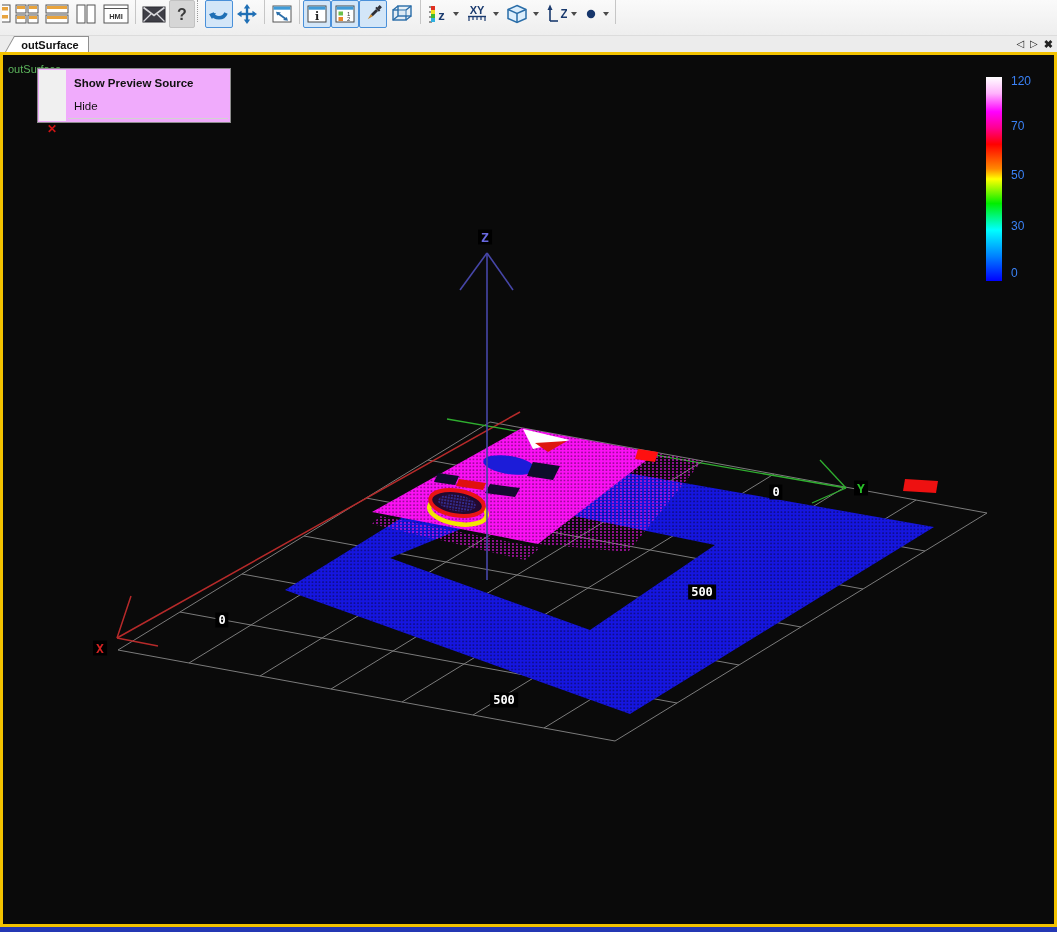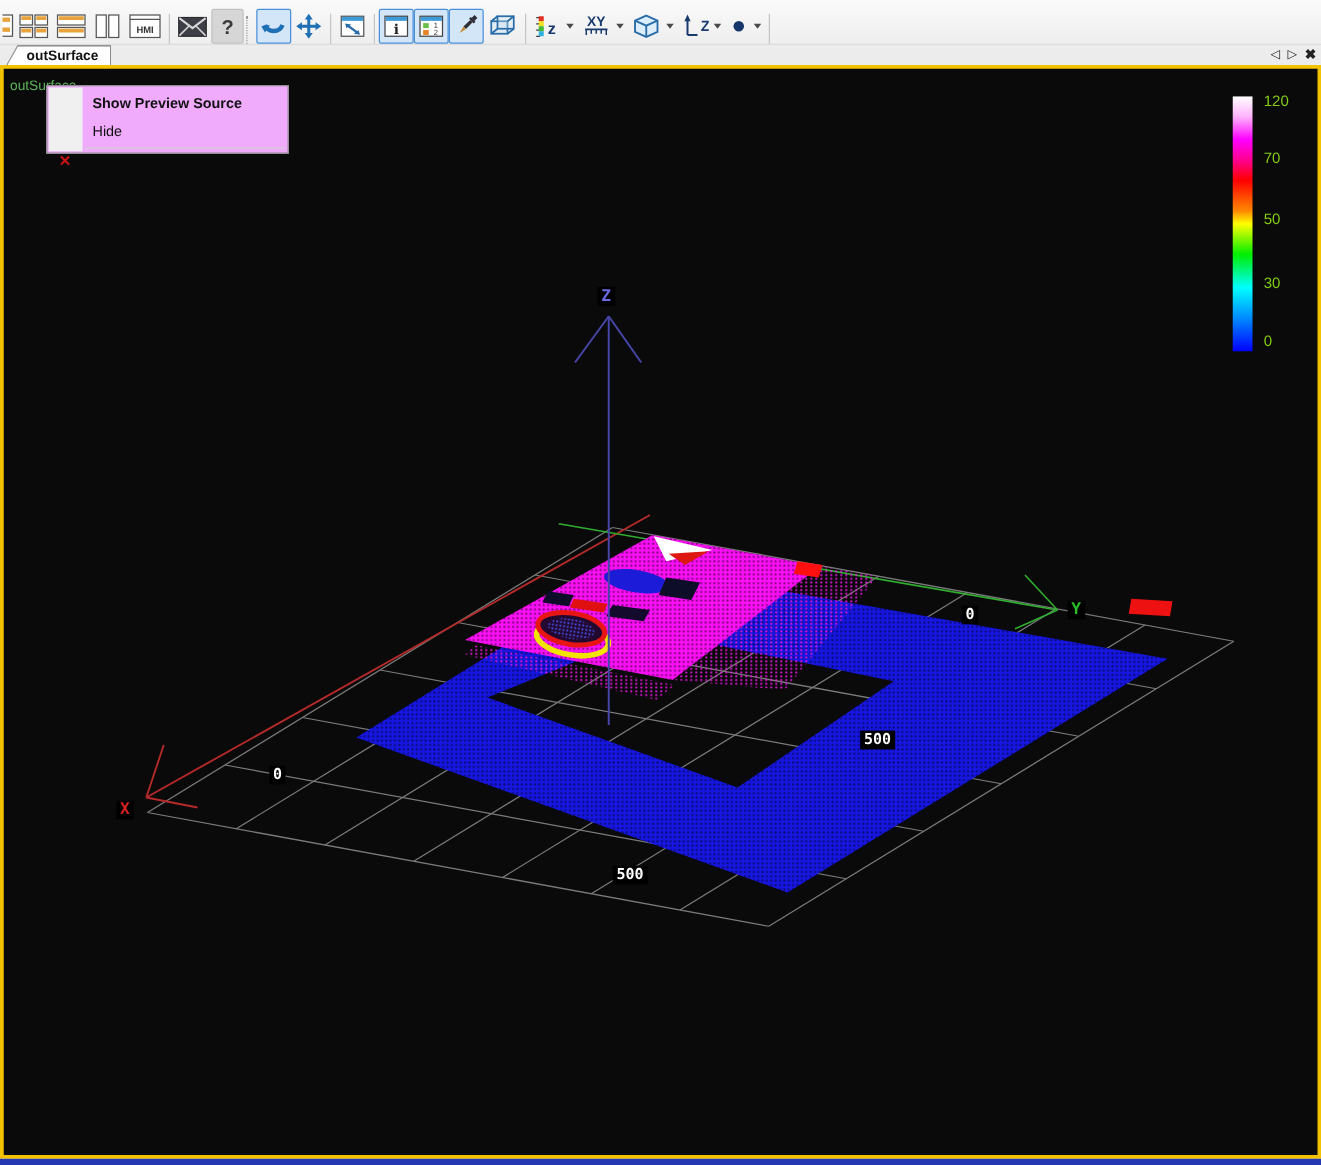--- a/index.html
+++ b/index.html
@@ -5,21 +5,21 @@
   html,body{margin:0;padding:0;}
   body{
     width:1057px;height:932px;overflow:hidden;
     font-family:"Liberation Sans",sans-serif;
     background:#f0f0f0;position:relative;
   }
   
   .toolbar{
     height:36px;background:linear-gradient(#fafafa,#eeeeee);
     border-bottom:1px solid #dcdcdc;
-    display:flex;align-items:flex-end;padding:0 2px;box-sizing:border-box;
+    display:flex;align-items:flex-start;padding:0 2px;box-sizing:border-box;
   }
   .tbtn{
     height:28px;min-width:26px;display:flex;align-items:center;justify-content:center;
     border:1px solid transparent;border-radius:2px;box-sizing:border-box;padding:0 2px;
     background:transparent;
   }
   .tbtn.sel{border-color:#4a90d9;background:#d3e6f8;}
   .tbtn svg{display:block;}
   .btn-frag{width:10px;overflow:hidden;height:28px;display:flex;align-items:center;}
   .btn-frag svg{margin-left:-14px;}
@@ -48,21 +48,21 @@
   .ctx{position:absolute;left:34px;top:13px;width:192px;background:#f0abfc;
     border:1px solid #8c8c8c;z-index:9;padding:2px 0;}
   .ctx::before{content:'';position:absolute;left:1px;top:1px;bottom:1px;width:27px;background:#f0f0f0;}
   .ctx-item{position:relative;height:23px;display:flex;align-items:center;
     padding-left:36px;font-size:11.5px;color:#111;z-index:1;}
   .ctx-item.bold{font-weight:bold;}
   .ctx-sep{position:relative;margin:1px 2px 1px 30px;border-top:1px solid #d2d2d2;z-index:1;}
   .ctx-x{position:absolute;left:9px;top:3px;color:#cc1414;font-weight:bold;font-size:12px;z-index:2;}
   
   .legend{position:absolute;left:980px;top:15px;width:72px;height:218px;z-index:2;}
-  .legend .lab{position:absolute;left:28px;color:#84cc16;font-size:12px;}
+  .legend .lab{position:absolute;left:28px;color:#3b82f6;font-size:12px;}
   
   .chip{position:absolute;transform:translate(-50%,-50%);background:#000;color:#fff;
     font-family:"DejaVu Sans Mono",monospace;font-weight:bold;font-size:12px;
     padding:0 3px;line-height:15px;z-index:2;}
   .chip.ax{font-size:13px;}
   .chip.axX{color:#d42222;}
   .chip.axY{color:#28c028;}
   .chip.axZ{color:#6868e0;}
   
   .bottomstrip{height:5px;background:#2438b4;}

